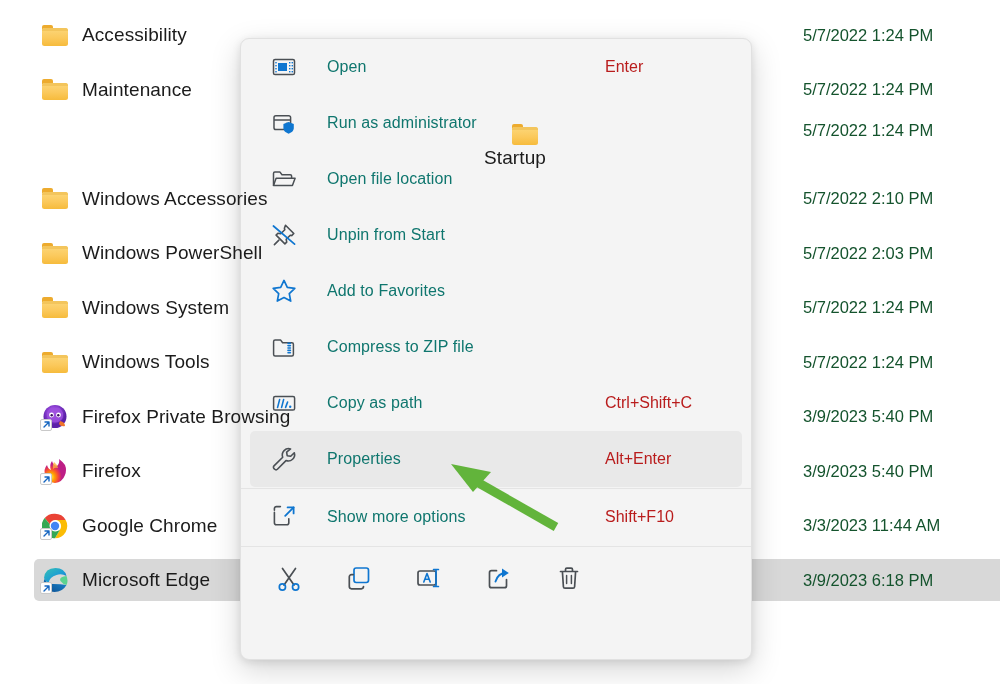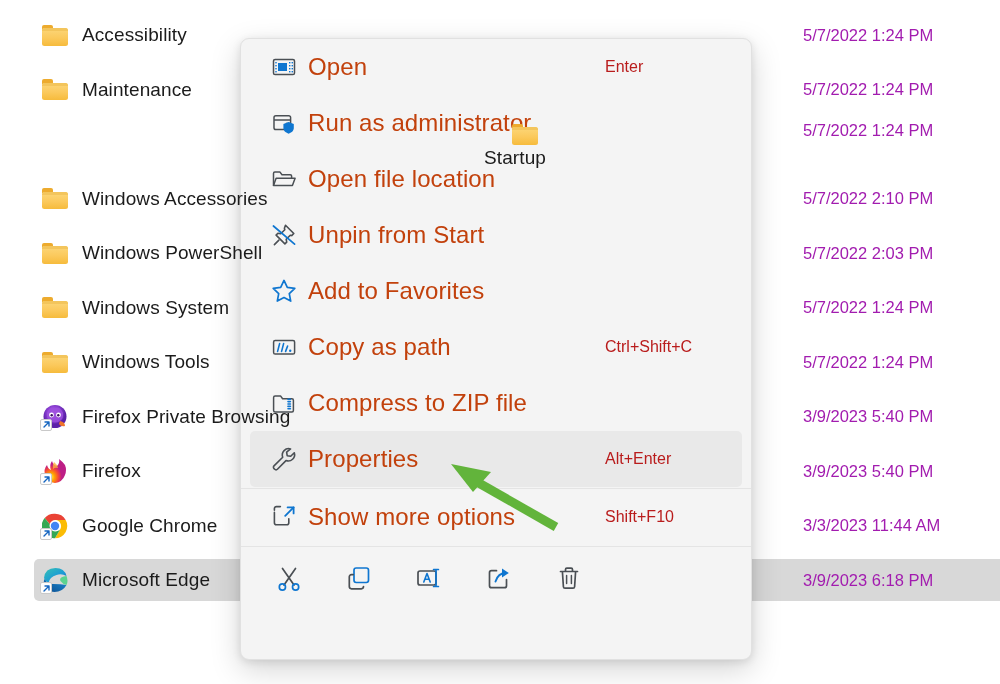--- a/index.html
+++ b/index.html
@@ -20,21 +20,21 @@
   }
   .file-row .row-hl{
     position:absolute;left:26px;top:2px;width:974px;height:42px;
     border-radius:5px;background:transparent;
   }
   .file-row.selected .row-hl{background:#d8d8d8;}
   .f-icon{position:relative;z-index:2;width:26px;height:26px;margin-left:34px;flex:0 0 auto;
           display:flex;align-items:center;justify-content:center;}
   .f-name{position:relative;z-index:2;margin-left:14px;font-size:19px;color:#1b1b1b;
           white-space:nowrap;letter-spacing:.1px;}
-  .f-date{position:absolute;z-index:2;left:795px;font-size:16.5px;color:#a21caf;white-space:nowrap;}
+  .f-date{position:absolute;z-index:2;left:795px;font-size:16.5px;color:#14532d;white-space:nowrap;}
 
   
   .folder{width:26px;height:21px;position:relative;}
   .folder .tab{position:absolute;left:0;top:0;width:11px;height:5px;background:#edab2e;border-radius:2px 2px 0 0;}
   .folder .body{position:absolute;left:0;top:3.5px;width:26px;height:17.5px;border-radius:2.5px;
      background:linear-gradient(180deg,#fcd77a 0%,#fbc95c 55%,#f6bb3c 100%);}
   .folder .lip{position:absolute;left:0;top:3.5px;width:26px;height:3px;border-radius:2.5px 2.5px 0 0;background:#f3c55c;}
 
   
   .appicon{width:26px;height:26px;position:relative;}
@@ -55,21 +55,21 @@
     box-sizing:border-box;
     overflow:hidden;
   }
   .menu-item{
     position:relative;height:56px;margin:0 9px;border-radius:5px;
     display:flex;align-items:center;cursor:default;
   }
   .menu-item.highlight{background:#e9e9e9;align-items:center;}
   .mi-icon{width:30px;height:30px;margin-left:19px;flex:0 0 auto;
            display:flex;align-items:center;justify-content:center;}
-  .mi-label{margin-left:9px;font-size:24px;color:#c2410c;white-space:nowrap;letter-spacing:.1px;}
+  .mi-label{margin-left:28px;font-size:16px;color:#0f766e;white-space:nowrap;letter-spacing:.1px;}
   .mi-shortcut{position:absolute;left:355px;font-size:16px;color:#b91c1c;white-space:nowrap;}
   .menu-sep{height:1px;background:#e4e4e4;margin:1px 0 0 0;}
   #icon-bar{height:62px;display:flex;align-items:center;padding-left:20px;}
   .bar-btn{width:56px;height:44px;display:flex;align-items:center;justify-content:center;
            border-radius:5px;margin-right:14px;cursor:default;}
 
   
   #green-arrow{position:absolute;left:0;top:0;width:1000px;height:684px;pointer-events:none;}
 </style>
 </head>
@@ -317,46 +317,46 @@
         <span class="mi-icon">
           <svg width="28" height="28" viewBox="0 0 28 28">
             <path d="M14 3.4 l3.3 6.9 7.5 1 -5.5 5.3 1.4 7.5 -6.7 -3.6 -6.7 3.6 1.4 -7.5 -5.5 -5.3 7.5 -1Z" fill="none" stroke="#0f76d0" stroke-width="1.7" stroke-linejoin="round"></path>
           </svg>
         </span>
         <span class="mi-label">Add to Favorites</span>
       </div>
       <div class="menu-item">
         <span class="mi-icon">
           <svg width="28" height="28" viewBox="0 0 28 28">
-            <rect x="3.6" y="7.4" width="21" height="13.6" rx="1.6" fill="none" stroke="#4a4f54" stroke-width="1.5"></rect>
-            <g stroke="#0f76d0" stroke-width="1.6" stroke-linecap="round">
-              <path d="M7.6 18.4 L9.6 10.6"></path>
-              <path d="M11.6 18.4 L13.6 10.6"></path>
-              <path d="M15.6 18.4 L17.6 13"></path>
-            </g>
-            <circle cx="20.2" cy="17.8" r="1.2" fill="#0f76d0"></circle>
-          </svg>
-        </span>
-        <span class="mi-label">Copy as path</span>
-        <span class="mi-shortcut">Ctrl+Shift+C</span>
-      </div>
-      <div class="menu-item">
-        <span class="mi-icon">
-          <svg width="28" height="28" viewBox="0 0 28 28">
             <path d="M3.6 21.4 v-13 a1.5 1.5 0 0 1 1.5 -1.5 h5.4 l2.1 2.8 h9.3 a1.5 1.5 0 0 1 1.5 1.5 v10.2 a1.5 1.5 0 0 1 -1.5 1.5 h-16.8 a1.5 1.5 0 0 1 -1.5 -1.5Z" fill="none" stroke="#4a4f54" stroke-width="1.5" stroke-linejoin="round"></path>
             <g stroke="#0f76d0" stroke-width="1.6" stroke-linecap="round">
               <path d="M18 10.2 h2.4"></path>
               <path d="M18 12.6 h2.4"></path>
               <path d="M18 15 h2.4"></path>
               <path d="M18 17.4 h2.4"></path>
               <path d="M18 19.8 h2.4"></path>
             </g>
           </svg>
         </span>
         <span class="mi-label">Compress to ZIP file</span>
+      </div>
+      <div class="menu-item">
+        <span class="mi-icon">
+          <svg width="28" height="28" viewBox="0 0 28 28">
+            <rect x="3.6" y="7.4" width="21" height="13.6" rx="1.6" fill="none" stroke="#4a4f54" stroke-width="1.5"></rect>
+            <g stroke="#0f76d0" stroke-width="1.6" stroke-linecap="round">
+              <path d="M7.6 18.4 L9.6 10.6"></path>
+              <path d="M11.6 18.4 L13.6 10.6"></path>
+              <path d="M15.6 18.4 L17.6 13"></path>
+            </g>
+            <circle cx="20.2" cy="17.8" r="1.2" fill="#0f76d0"></circle>
+          </svg>
+        </span>
+        <span class="mi-label">Copy as path</span>
+        <span class="mi-shortcut">Ctrl+Shift+C</span>
       </div>
       <div class="menu-item highlight">
         <span class="mi-icon">
           <svg width="28" height="28" viewBox="0 0 28 28">
             <path d="M20.6 3.9 a6.4 6.4 0 0 0 -7.9 8.3 L4 20.9 a1.9 1.9 0 0 0 0 2.7 l.7 .7 a1.9 1.9 0 0 0 2.7 0 l8.6 -8.7 a6.4 6.4 0 0 0 8.3 -7.9 l-3.6 3.6 -3.5 -.6 -.6 -3.5Z" fill="none" stroke="#4a4f54" stroke-width="1.6" stroke-linejoin="round"></path>
           </svg>
         </span>
         <span class="mi-label">Properties</span>
         <span class="mi-shortcut">Alt+Enter</span>
       </div>

